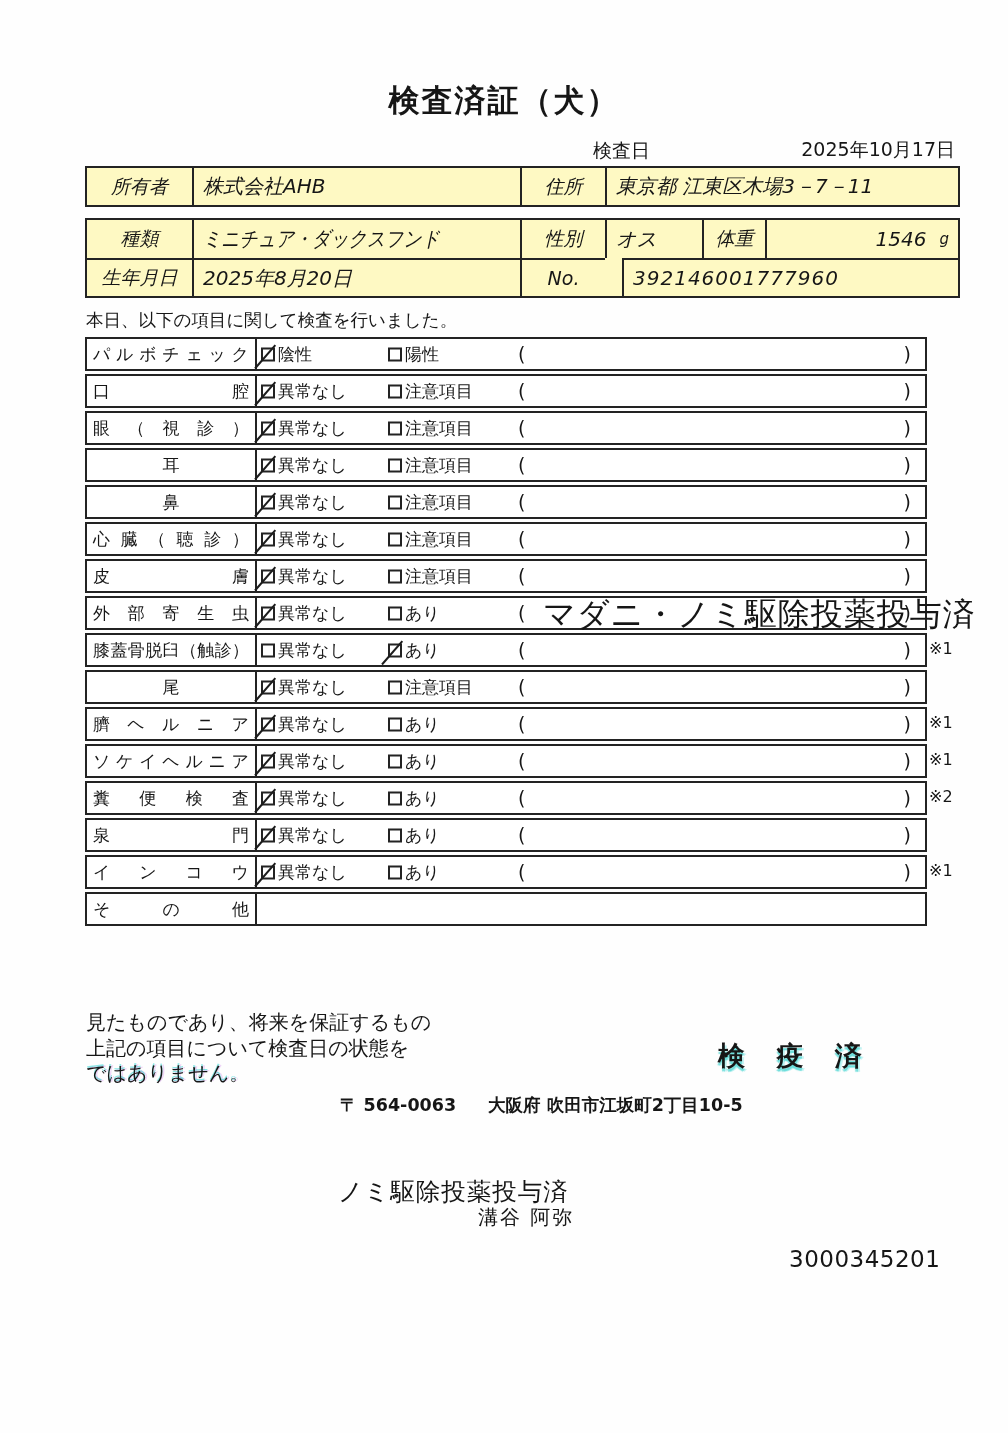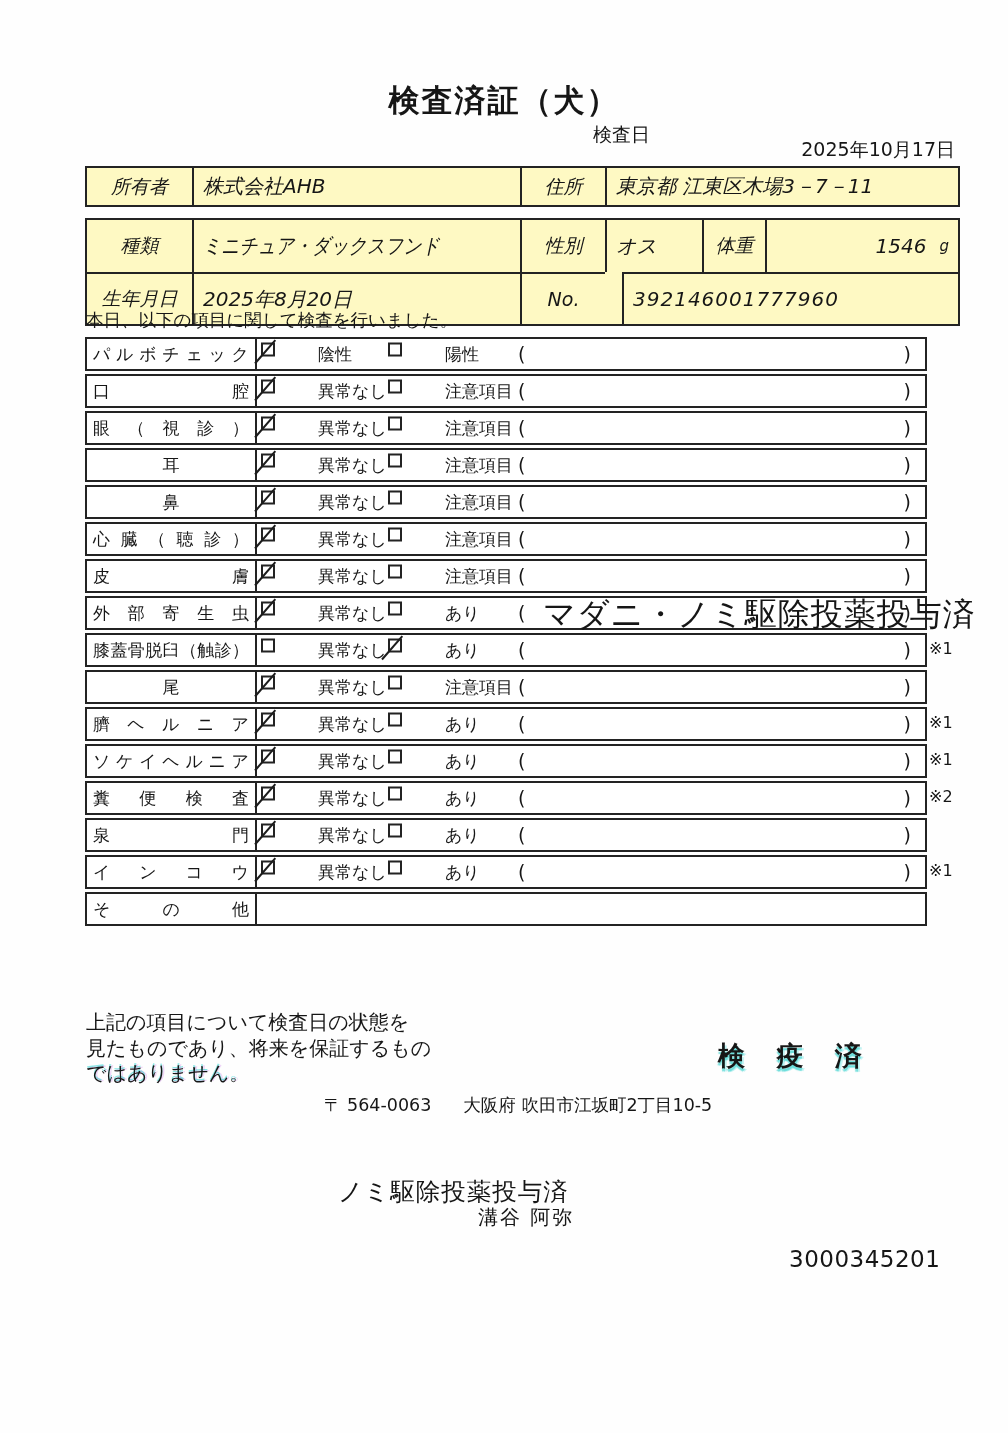--- a/index.html
+++ b/index.html
@@ -5,34 +5,34 @@
   html,body{margin:0;padding:0;background:#e8e8e8;}
   .page{
     position:relative; width:1008px; height:1433px; margin:0 auto;
     background:#fefefe; color:#161616; overflow:hidden;
     font-family:"DejaVu Sans", sans-serif;
   }
 
   
   .title{position:absolute; top:80px; left:0; width:100%; text-align:center;
          font-size:31px; font-weight:600; letter-spacing:2px; margin:0;font-family:Liberation Mono, monospace;}
-  .exam-date-label{position:absolute; top:122px; left:593px; font-size:19px;}
+  .exam-date-label{position:absolute; top:138px; left:593px; font-size:19px;}
   .exam-date-value{position:absolute; top:137px; right:53px; font-size:19px;}
 
   
   .tbl{position:absolute; left:85px; width:875px; box-sizing:border-box;
        border:2.5px solid #232323; display:grid; background:#fef9c3;font-style:italic;}
   .tbl .cell{box-sizing:border-box; display:flex; align-items:center;
              border-left:2.5px solid #232323; padding:0 9px; font-size:20px;
              white-space:nowrap; overflow:visible;}
   .tbl .cell.first{border-left:none;}
   .tbl .cell.hd{justify-content:center; font-size:19px; padding:0 4px;}
   .tbl .cell.top{border-top:2.5px solid #232323;}
   .tbl-owner{top:166px; height:41px; grid-template-columns:105px 328px 85px 1fr;}
-  .tbl-animal{top:218px; height:108px;
+  .tbl-animal{top:218px; height:80px;
               grid-template-columns:105px 328px 85px 97px 63px 1fr;
               grid-template-rows:1fr 1fr;}
   .narrow{display:inline-block; transform:scaleX(0.85); transform-origin:left center; font-size:21px;}
   .weight-cell{justify-content:flex-end; padding-right:22px;}
   .weight-unit{font-size:15px; margin-left:13px;}
   .no-value{letter-spacing:1px; font-size:21px;margin-left:17px;}
 
   .intro{position:absolute; left:86px; top:308px; font-size:17.5px;}
 
   
@@ -40,21 +40,21 @@
              display:flex; flex-direction:column; gap:3px;}
   .crow{position:relative; box-sizing:border-box; height:34px;
         border:2px solid #232323; display:flex; background:#fff;}
   .c-label{box-sizing:border-box; width:170px; border-right:2px solid #232323;
            display:flex; align-items:center; padding:0 6px; font-size:17px;
            line-height:1; overflow:hidden;}
   .c-label.justify{justify-content:space-between;}
   .c-label.center{justify-content:center;}
   .c-content{position:relative; flex:1;}
   .opt{position:absolute; top:50%; transform:translateY(-50%);
-       display:flex; font-size:17px; white-space:nowrap;gap:40px;}
+       display:flex; align-items:center; font-size:17px; white-space:nowrap;}
   .opt1{left:4px;} .opt2{left:131px;}
   .cbx{display:inline-block; box-sizing:border-box; width:14px; height:14px;
        border:2px solid #232323; margin-right:3px; position:relative;}
   .cbx.checked::after{content:""; position:absolute; left:-8px; bottom:-10px;
        width:31px; border-top:2.2px solid #1c1c1c;
        transform:rotate(-49deg); transform-origin:0 50%;}
   .paren{position:absolute; top:50%; transform:translateY(-52%); font-size:19px;}
   .paren-open{left:261px;} .paren-close{right:14px;}
   .note{position:absolute; left:286px; top:50%; transform:translateY(-46%);
         font-size:32px; font-weight:400; letter-spacing:1px; white-space:nowrap;}
@@ -63,21 +63,21 @@
   
   .footnotes{position:absolute; left:86px; top:932px; font-size:17.5px; line-height:26px;}
   .footnote.indent{padding-left:37px;}
   .disclaimer{position:absolute; left:86px; top:1010px; font-size:20px; line-height:25.5px;}
   .disclaimer .artifact{text-shadow:0 -1.6px 0 rgba(0,205,200,0.45), 2px -1px 0 rgba(190,90,230,0.25);}
 
   
   .stamp{position:absolute; left:718px; top:1038px; font-size:27px; font-weight:600;
          letter-spacing:11px; white-space:nowrap;
          text-shadow:0 2.5px 1px rgba(40,205,200,0.6), 2px 3px 0 rgba(150,235,235,0.5);}
-  .postal-line{position:absolute; left:324px; top:1093px; font-size:17.5px; white-space:nowrap;}
+  .postal-line{position:absolute; left:340px; top:1093px; font-size:17.5px; white-space:nowrap;font-weight:bold;}
   .postal-line .gap{display:inline-block; width:32px;}
   .tel-line{position:absolute; left:352px; top:1132px; font-size:17.5px; white-space:nowrap;}
   .tel-line .gap{display:inline-block; width:16px;}
   .clinic-name{position:absolute; left:338px; top:1175px; font-size:24.5px; letter-spacing:1px;}
   .vet-name{position:absolute; left:478px; top:1204px; font-size:20px; letter-spacing:2px;}
   .doc-number{position:absolute; left:789px; top:1246px; font-size:23px; letter-spacing:0.5px;}
 </style>
 </head>
 <body>
 
@@ -467,22 +467,22 @@
           <span>の</span>
           <span>他</span>
         </div>
       <div class="c-content"></div>
 
     </div>
   </div>
 
 
   <div class="disclaimer">
+      <div>見たものであり、将来を保証するもの</div>
       <div>上記の項目について検査日の状態を</div>
-      <div>見たものであり、将来を保証するもの</div>
       <div><span class="artifact">ではありません。</span></div>
     </div>
 
   <div class="stamp">検 疫 済</div>
 
   <div class="postal-line">
     <span>〒 564-0063</span><span class="gap"></span><span>大阪府 吹田市江坂町2丁目10-5</span>
   </div>
   <div class="clinic-name">ノミ駆除投薬投与済</div>
   <div class="vet-name">溝谷 阿弥</div>

